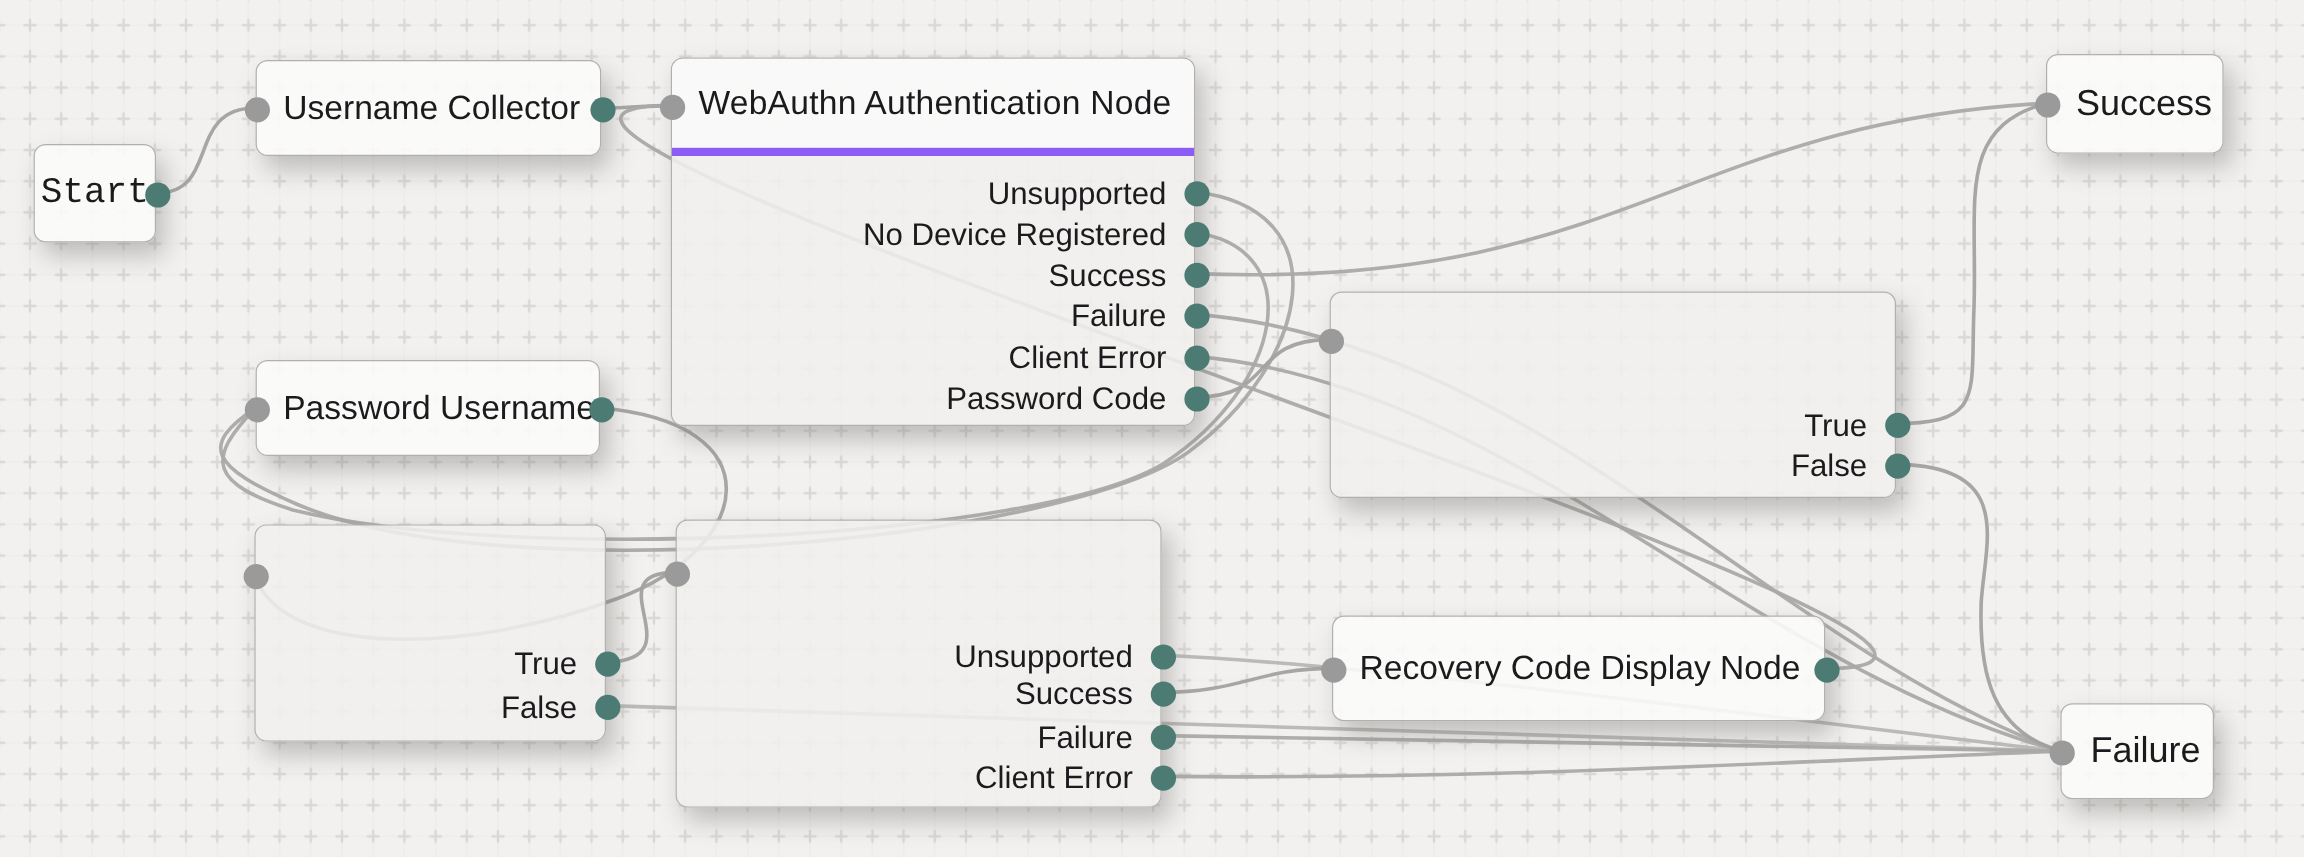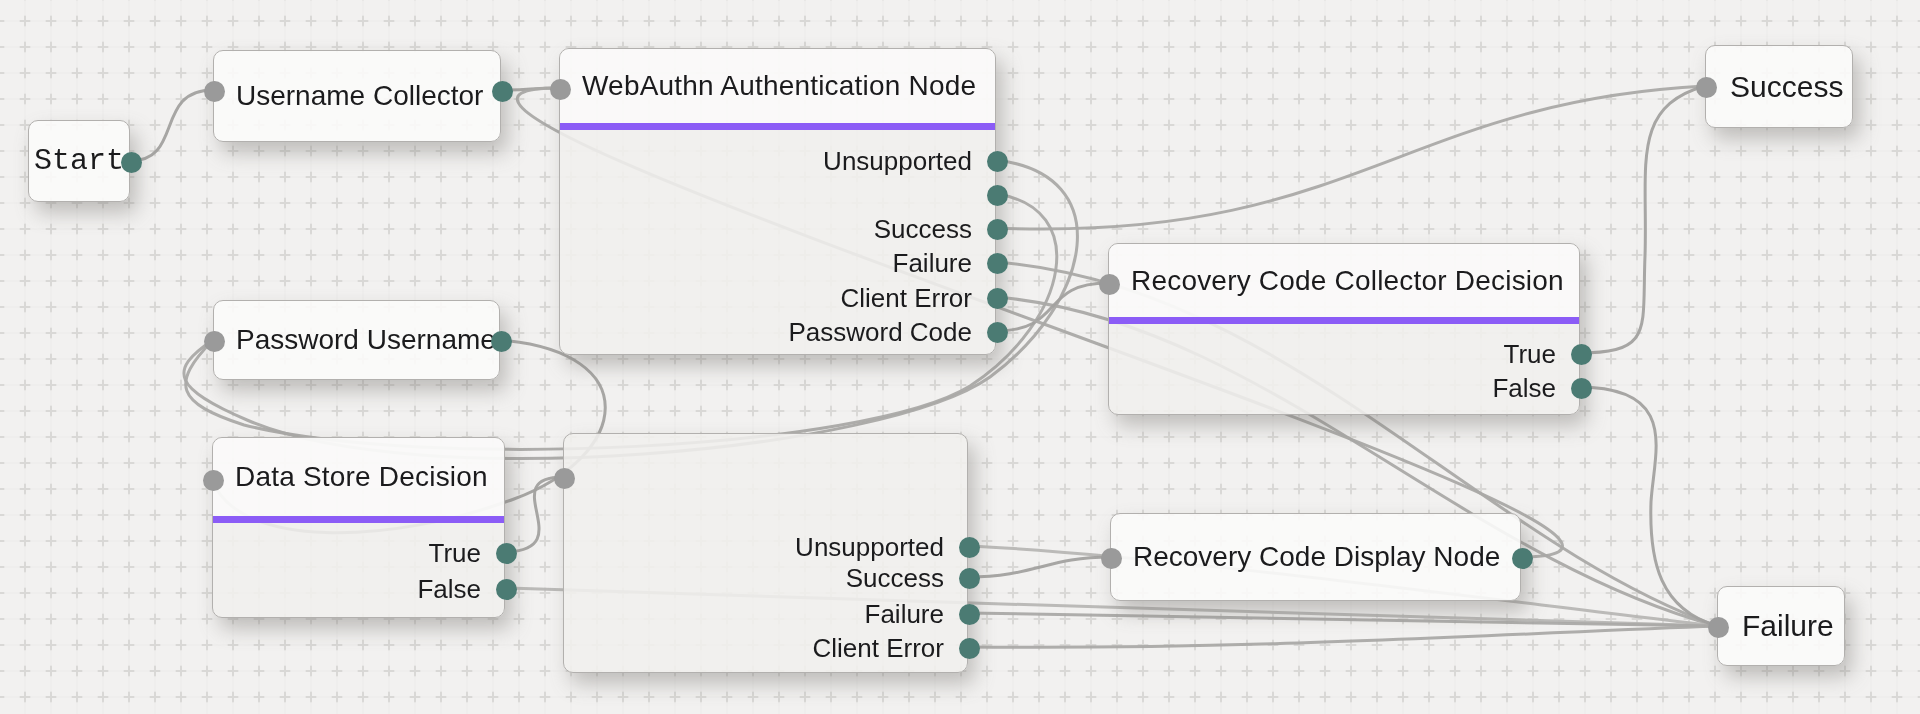--- a/index.html
+++ b/index.html
@@ -74,66 +74,65 @@
         <path d="M1578,353 C1654,353 1642,330 1645,256 C1648,166 1630,107 1705,86" class="wire short"></path>
         <path d="M1578,387 C1680,387 1654,452 1651,502 C1649,562 1660,609 1717,626" class="wire short"></path>
         <path d="M1521,557 C1836,557 243,88 559,88" class="wire"></path>
       </g>
   </svg>
   <div id="nodes">
       <div class="node start" style="left: 28px; top: 120px; width: 102px; height: 82px;">
         <div class="title-simple">Start</div>
         <div class="port out" style="left: 91.5px; top: 30.5px;"></div>
       </div>
-      <div class="node simple" style="left: 213px; top: 50px; width: 288px; height: 92px;">
+      <div class="node simple" style="left: 213px; top: 50px; width: 288px; height: 80px;">
         <div class="title-simple">Username Collector</div>
         <div class="port in" style="left: -10.5px; top: 29.5px;"></div>
         <div class="port out" style="left: 277.5px; top: 29.5px;"></div>
       </div>
       <div class="node multi" style="left: 559px; top: 48px; width: 437px; height: 307px;">
         <div class="header" style="height: 81px;">WebAuthn Authentication Node</div>
         <div class="outcome" style="top: 112px;">Unsupported</div>
         <div class="port out" style="left: 426.5px; top: 101.5px;"></div>
+        <div class="outcome" style="top: 146px;">No Device Registered</div>
         <div class="port out" style="left: 426.5px; top: 135.5px;"></div>
         <div class="outcome" style="top: 180px;">Success</div>
         <div class="port out" style="left: 426.5px; top: 169.5px;"></div>
         <div class="outcome" style="top: 214px;">Failure</div>
         <div class="port out" style="left: 426.5px; top: 203.5px;"></div>
         <div class="outcome" style="top: 249px;">Client Error</div>
         <div class="port out" style="left: 426.5px; top: 238.5px;"></div>
         <div class="outcome" style="top: 283px;">Password Code</div>
         <div class="port out" style="left: 426.5px; top: 272.5px;"></div>
         <div class="port in" style="left: -10.5px; top: 29.5px;"></div>
       </div>
       <div class="node simple" style="left: 213px; top: 300px; width: 287px; height: 80px;">
         <div class="title-simple">Password Username</div>
         <div class="port in" style="left: -10.5px; top: 29.5px;"></div>
         <div class="port out" style="left: 276.5px; top: 29.5px;"></div>
       </div>
       <div class="node multi" style="left: 212px; top: 437px; width: 293px; height: 181px;">
-        <div class="header" style="height: 85px;">Data Store Decision</div>
         <div class="outcome" style="top: 115px;">True</div>
         <div class="port out" style="left: 282.5px; top: 104.5px;"></div>
         <div class="outcome" style="top: 151px;">False</div>
         <div class="port out" style="left: 282.5px; top: 140.5px;"></div>
         <div class="port in" style="left: -10.5px; top: 31.5px;"></div>
       </div>
       <div class="node multi" style="left: 563px; top: 433px; width: 405px; height: 240px;">
         <div class="outcome" style="top: 113px;">Unsupported</div>
         <div class="port out" style="left: 394.5px; top: 102.5px;"></div>
         <div class="outcome" style="top: 144px;">Success</div>
         <div class="port out" style="left: 394.5px; top: 133.5px;"></div>
         <div class="outcome" style="top: 180px;">Failure</div>
         <div class="port out" style="left: 394.5px; top: 169.5px;"></div>
         <div class="outcome" style="top: 214px;">Client Error</div>
         <div class="port out" style="left: 394.5px; top: 203.5px;"></div>
         <div class="port in" style="left: -10.5px; top: 33.5px;"></div>
       </div>
       <div class="node multi" style="left: 1108px; top: 243px; width: 472px; height: 172px;">
-        <div class="header" style="height: 80px;">Recovery Code Collector Decision</div>
         <div class="outcome" style="top: 110px;">True</div>
         <div class="port out" style="left: 461.5px; top: 99.5px;"></div>
         <div class="outcome" style="top: 144px;">False</div>
         <div class="port out" style="left: 461.5px; top: 133.5px;"></div>
         <div class="port in" style="left: -10.5px; top: 29.5px;"></div>
       </div>
       <div class="node simple" style="left: 1110px; top: 513px; width: 411px; height: 88px;">
         <div class="title-simple">Recovery Code Display Node</div>
         <div class="port in" style="left: -10.5px; top: 33.5px;"></div>
         <div class="port out" style="left: 400.5px; top: 33.5px;"></div>

